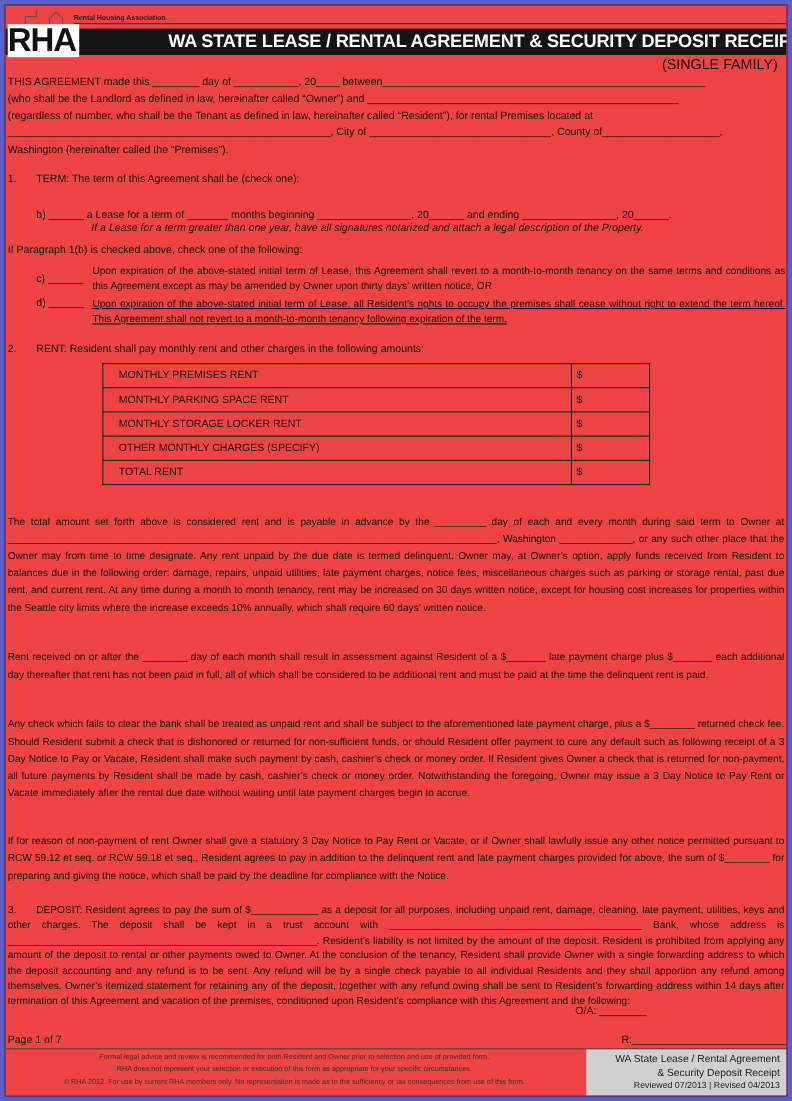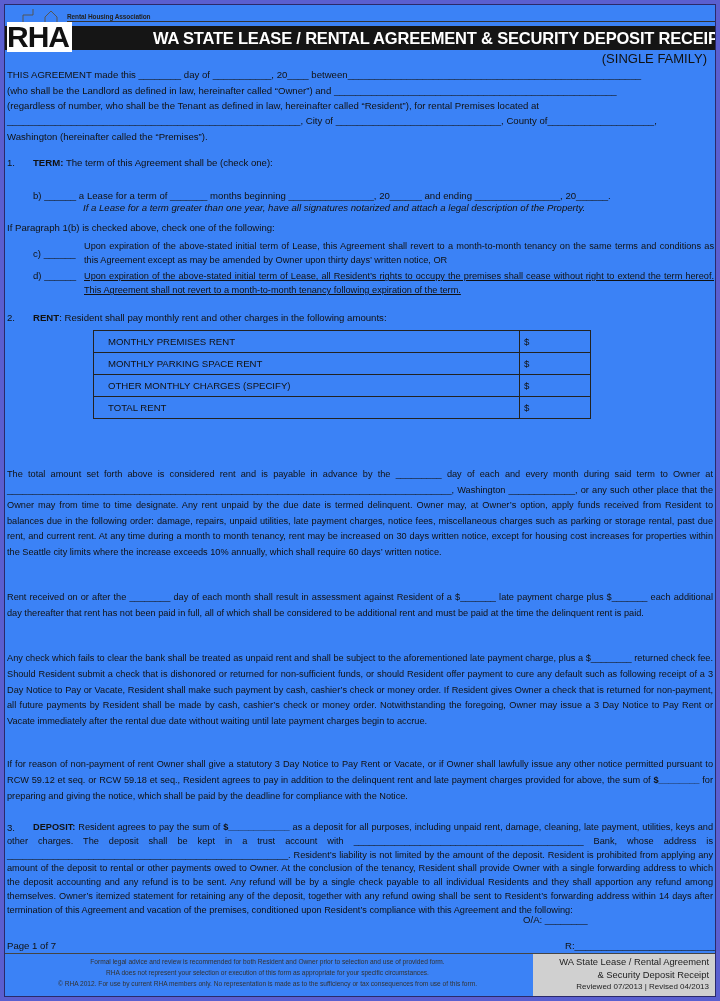--- a/index.html
+++ b/index.html
@@ -5,34 +5,34 @@
   html, body { margin: 0; padding: 0; }
   body {
     width: 720px; height: 1001px; overflow: hidden;
     background: #5a5fd0;
     font-family: "Liberation Sans", sans-serif;
     color: #111;
     position: relative;
   }
   .page {
     position: absolute; left: 4px; top: 4px; width: 710px; height: 991px;
-    background: #3b82f6; border: 1px solid #2a2a6a;
+    background: #ef4444; border: 1px solid #2a2a6a;
     overflow: hidden;
   }
   
   .logo-house { position: absolute; left: 6px; top: 2px; width: 60px; height: 20px; }
   .rha-assoc { position: absolute; left: 62px; top: 8px; font-size: 6.5px; font-weight: bold; color: #222; letter-spacing: -0.1px; }
   .hdr-rule { position: absolute; left: 62px; top: 16px; width: 648px; height: 1px; background: #333; }
   .hdr-bar { position: absolute; left: 0; top: 21px; width: 710px; height: 24px; background: #151515; }
   .rha-logo { position: absolute; left: 2px; top: 17px; font-size: 30px; font-weight: bold; color: #111; letter-spacing: -1px; line-height: 30px; background: #fff; padding: 0 3px 0 0; }
   .hdr-title { position: absolute; left: 148px; top: 24px; font-size: 16.5px; font-weight: bold; color: #fff; letter-spacing: -0.2px; white-space: nowrap; }
   .hdr-sub { position: absolute; right: 8px; top: 46px; font-size: 13px; color: #111; }
   .t { position: absolute; font-size: 9.6px; line-height: 13px; white-space: nowrap; }
   .j2 { position: absolute; font-size: 9.2px; line-height: 12.8px; text-align: justify; }
-  b { font-weight: bold; }
+  b { font-weight: normal; }
   i { font-style: italic; }
   
   table.rent { position: absolute; left: 55px; top: 325px; width: 498px; border-collapse: collapse; margin-left: 33px; }
   table.rent td { border: 1.5px solid #222; height: 21px; font-size: 9.6px; padding: 0 0 0 14px; }
   table.rent td.amt { width: 66px; padding-left: 4px; }
   
   .foot-rule { position: absolute; left: 0; top: 948px; width: 710px; height: 1px; background: #444; }
   .foot-note { position: absolute; left: 0; width: 525px; text-align: center; font-size: 6.6px; color: #333; white-space: nowrap; }
   .foot-box { position: absolute; left: 528px; top: 949px; width: 182px; height: 42px; background: #d0d0d0; }
   .foot-box .l { position: absolute; right: 6px; font-size: 9.4px; color: #222; white-space: nowrap; }
@@ -78,20 +78,24 @@
     <tbody>
         <tr>
       <td>MONTHLY PREMISES RENT</td>
       <td class="amt">$</td>
     </tr>
     <tr>
       <td>MONTHLY PARKING SPACE RENT</td>
       <td class="amt">$</td>
     </tr>
     <tr>
+      <td>MONTHLY STORAGE LOCKER RENT</td>
+      <td class="amt">$</td>
+    </tr>
+    <tr>
       <td>OTHER MONTHLY CHARGES (SPECIFY)</td>
       <td class="amt">$</td>
     </tr>
     <tr>
       <td>TOTAL RENT</td>
       <td class="amt">$</td>
     </tr>
   </tbody>
     </table>
 

